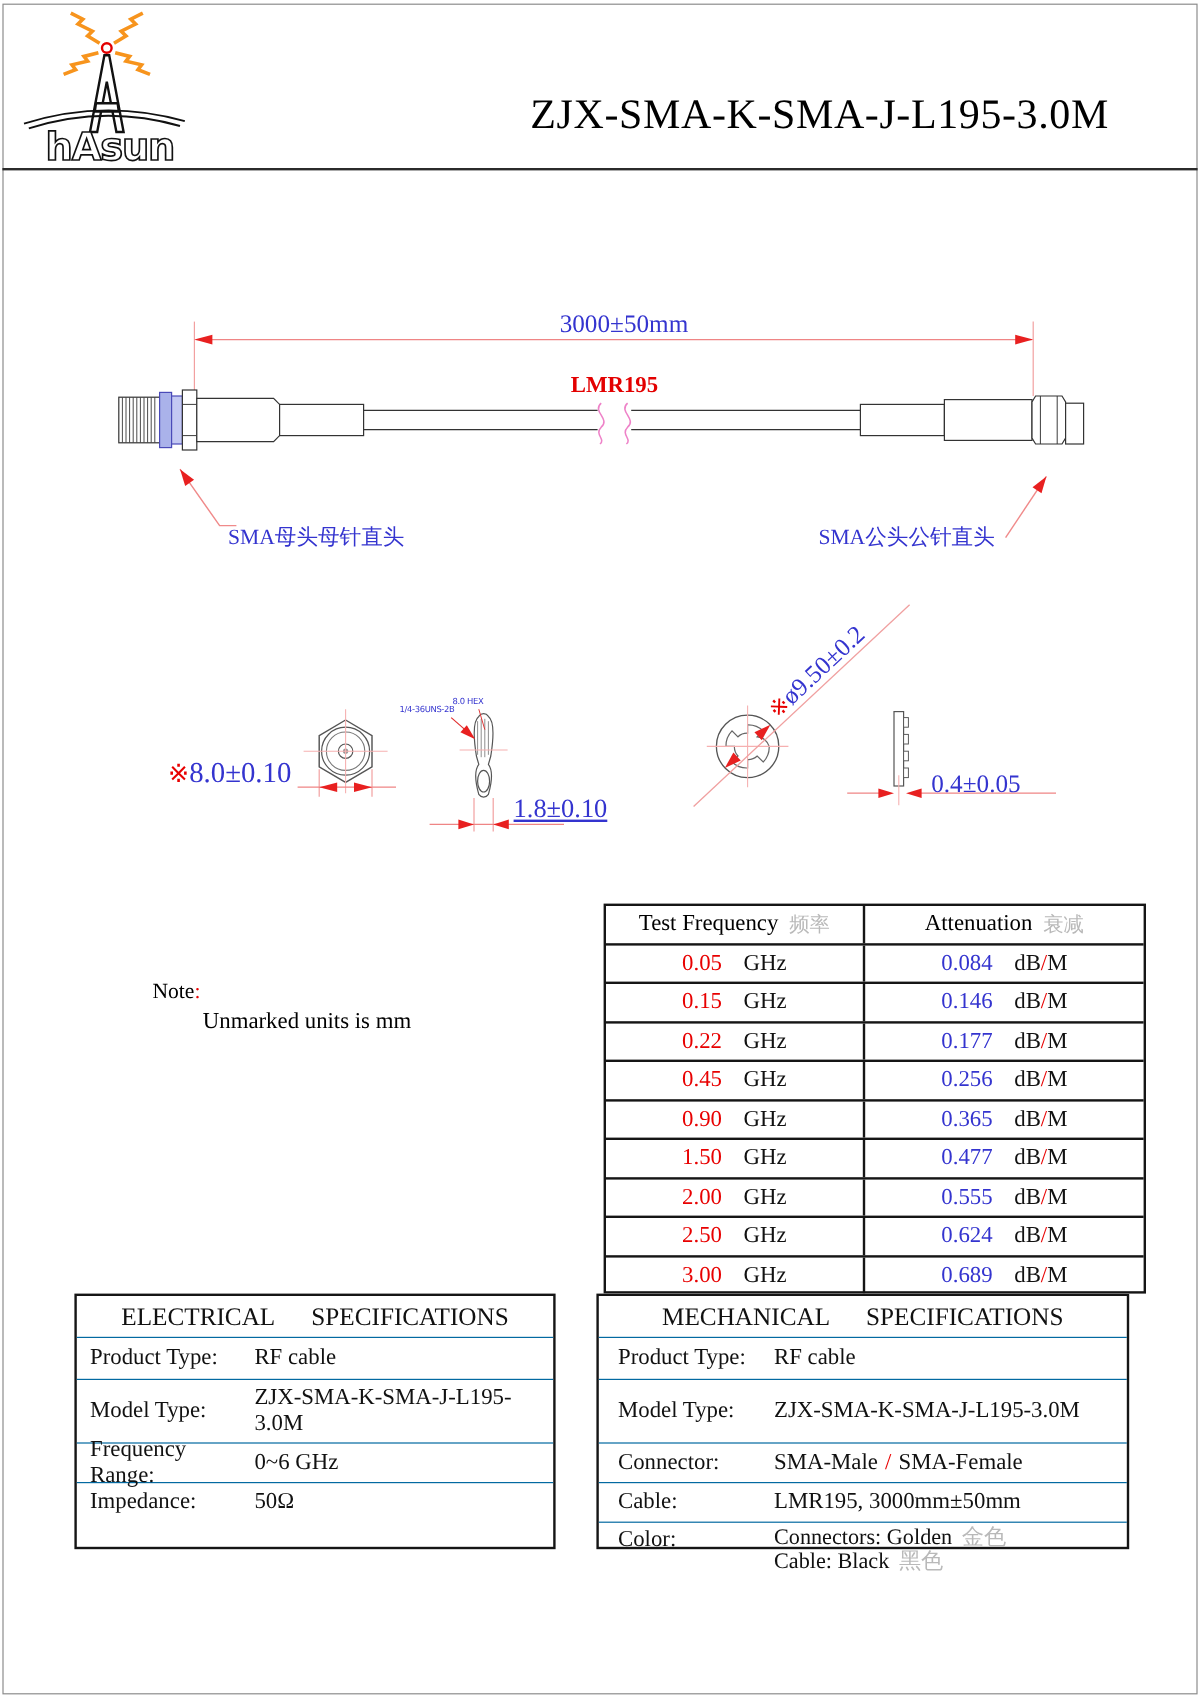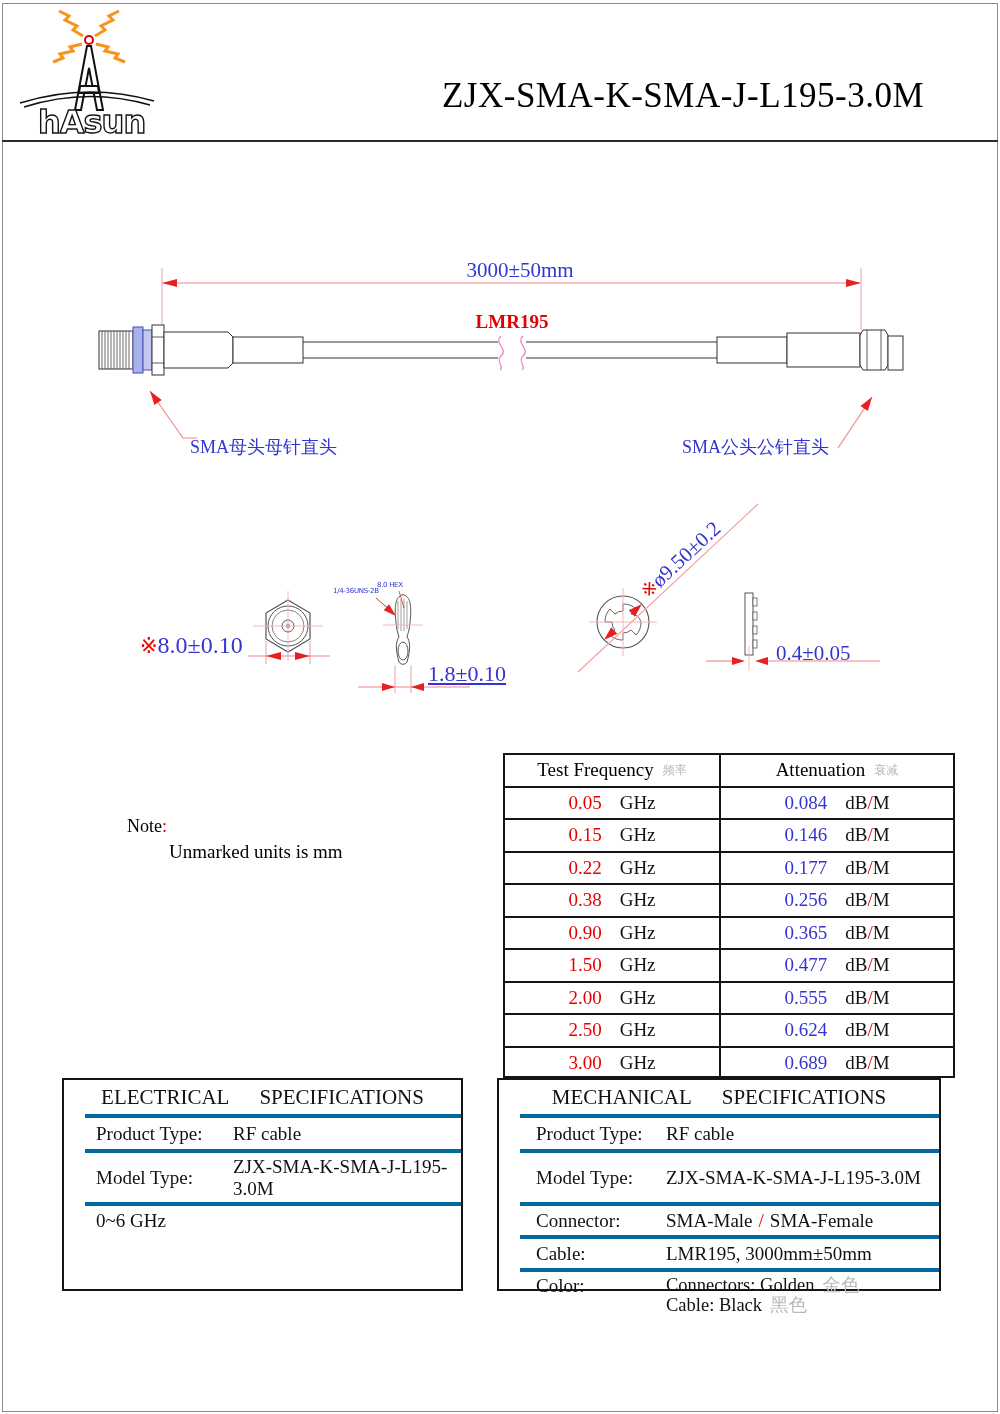--- a/index.html
+++ b/index.html
@@ -29,29 +29,29 @@
   #note-label{left:127px;top:816px;font-size:18px;color:#000;}
   #note-text{left:169px;top:841px;font-size:19px;color:#000;}
   
   #att-table{left:503px;top:753px;width:452px;height:325px;border:2px solid #151515;box-sizing:border-box;}
   .att-row{display:flex;height:32.5px;border-top:2px solid #151515;box-sizing:border-box;}
   #att-table .hdr{height:30.5px;border-top:none;}
   .att-cell{display:flex;align-items:center;justify-content:center;font-size:19px;box-sizing:border-box;}
   .att-cell.c1{width:216px;border-right:2px solid #151515;}
   .att-cell.c2{flex:1;}
   .hdr .att-cell{font-size:19px;color:#000;}
-  .zh-small{font-size:12px;color:#b9b9b9;margin-left:9px;}
+  .zh-small{font-size:17px;color:#b9b9b9;margin-left:9px;}
   .u-gap{margin-left:18px;}
   
   .spec-table{border:2px solid #151515;box-sizing:border-box;background:#fff;}
   #elec-table{left:62px;top:1078px;width:401px;height:213px;}
   #mech-table{left:497px;top:1078px;width:444px;height:213px;}
   .spec-head{height:34px;display:flex;align-items:center;justify-content:center;font-size:21px;box-sizing:border-box;}
   .spec-head .w1{margin-right:30px;}
-  .spec-row{border-top:4px solid #0369a1;box-sizing:border-box;display:flex;align-items:center;font-size:19px;padding-left:11px;margin-left:21px;}
+  .spec-row{border-top:1px solid #0369a1;box-sizing:border-box;display:flex;align-items:center;font-size:19px;padding-left:11px;}
   .spec-row .spec-label{display:inline-block;width:137px;flex:none;}
   #mech-table .spec-row{padding-left:16px;}
   #mech-table .spec-row .spec-label{width:130px;}
   .r1{height:35px;} .r2{height:53px;} .r3{height:33px;} .r4{height:33px;} .r5{height:43px;}
   #color-row{align-items:flex-start;padding-top:3px;}
   .color-lines{line-height:20px;font-size:18.5px;}
   svg .thin{stroke:#333;stroke-width:1;fill:#fff;}
   svg text{display:none;}
 </style>
 </head>
@@ -272,21 +272,21 @@
         </div>
       <div class="att-cell c2">
           <span class="blue">0.177</span>
           <span class="u-gap">dB</span>
           <span class="red">/</span>
           <span>M</span>
         </div>
     </div>
     <div class="att-row">
       <div class="att-cell c1">
-          <span class="red">0.38</span>
+          <span class="red">0.45</span>
           <span class="u-gap">GHz</span>
         </div>
       <div class="att-cell c2">
           <span class="blue">0.256</span>
           <span class="u-gap">dB</span>
           <span class="red">/</span>
           <span>M</span>
         </div>
     </div>
     <div class="att-row">
@@ -358,21 +358,26 @@
       </div>
     <div class="spec-row r1">
         <span class="spec-label">Product Type:</span>
         <span>RF cable</span>
       </div>
     <div class="spec-row r2">
         <span class="spec-label">Model Type:</span>
         <span>ZJX-SMA-K-SMA-J-L195-3.0M</span>
       </div>
     <div class="spec-row r3">
+        <span class="spec-label">Frequency Range:</span>
         <span>0~6 GHz</span>
+      </div>
+    <div class="spec-row r4">
+        <span class="spec-label">Impedance:</span>
+        <span>50Ω</span>
       </div>
   </div>
 
   <div class="abs spec-table" id="mech-table">
     <div class="spec-head">
         <span class="w1">MECHANICAL</span>
         <span>SPECIFICATIONS</span>
       </div>
     <div class="spec-row r1">
         <span class="spec-label">Product Type:</span>

